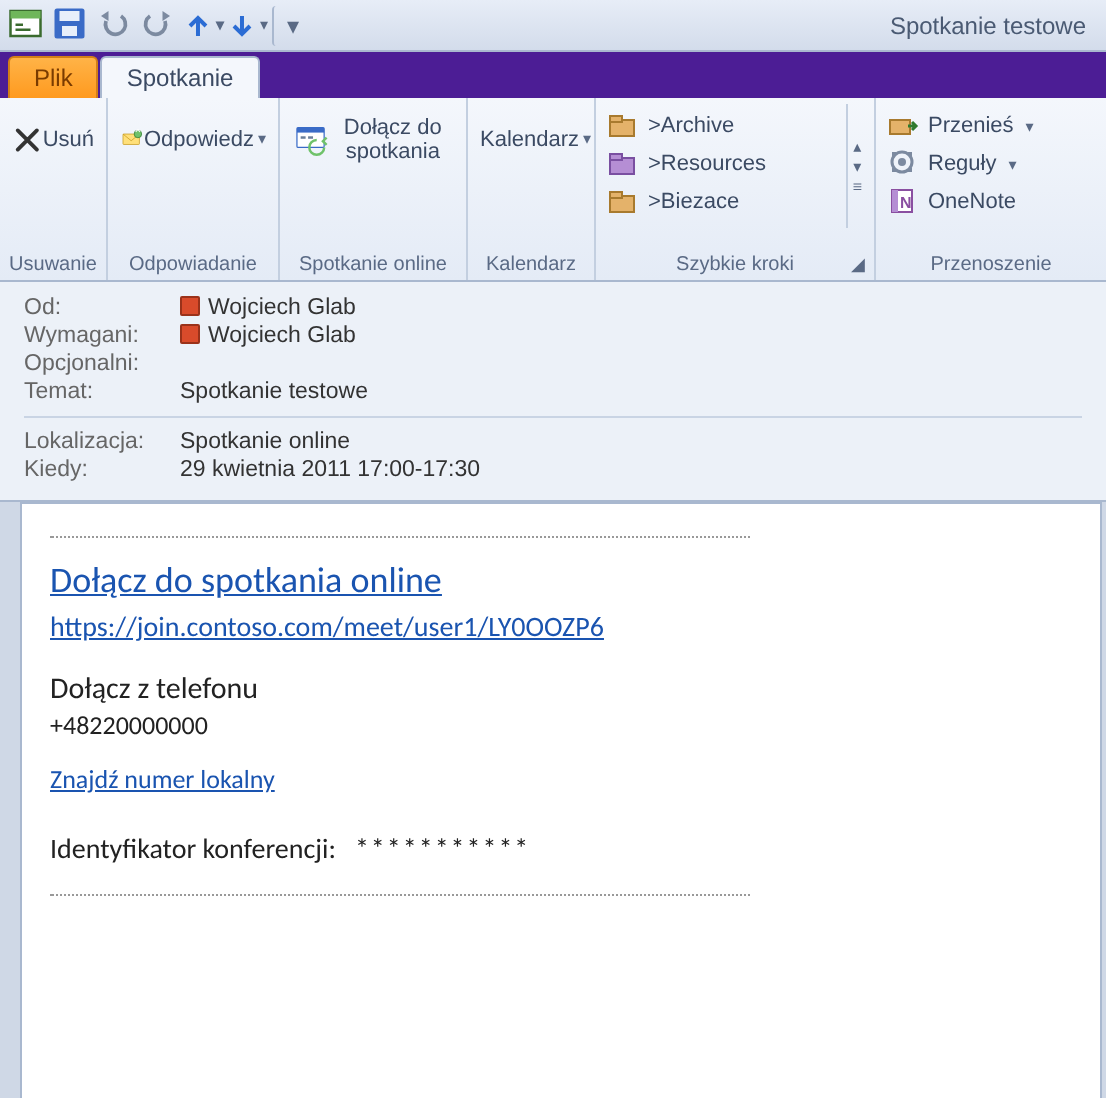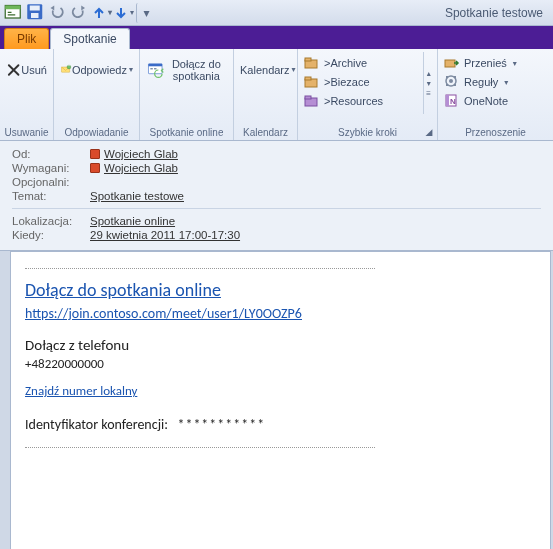--- a/index.html
+++ b/index.html
@@ -121,21 +121,21 @@
   .chev { font-size: 8px; color:#5a6a85; margin-left:2px;}
   .hdr-area {
     background: #ecf1f8;
     padding: 6px 12px 8px;
     border-bottom: 1px solid #a9b8cf;
     font-size: 11.5px;
     color: #555;
   }
   .hdr-row { display:flex; align-items:center; padding: 1px 0; }
   .hdr-label { width: 78px; color:#666; }
-  .hdr-val { color:#333; display:flex; align-items:center; gap:4px;text-decoration:underline; }
+  .hdr-val { color:#333; display:flex; gap:4px; }
   .presence { width:10px; height:10px; background:#d94b2b; border:1px solid #9a321a; display:inline-block; border-radius:1px; }
   .hdr-sep { height: 0; border-top:1px solid #c9d4e4; margin: 5px 0; }
   .body-area {
     background: #fff;
     border: 1px solid #a9b8cf;
     margin: 0 2px 2px 10px;
     height: 348px;
     padding: 10px 14px;
     overflow: hidden;
     font-family: Calibri, "Segoe UI", sans-serif;
@@ -280,31 +280,31 @@
       <div class="stack" style="width:100%; padding-top:2px;">
         <div class="small-row">
           <svg class="ico16" viewBox="0 0 16 16">
               <rect x="1" y="5" width="12" height="8" fill="#e4b26a" stroke="#a87a2e"></rect>
               <rect x="1" y="3" width="6" height="3" fill="#e4b26a" stroke="#a87a2e"></rect>
             </svg>
           <span>&gt;Archive</span>
         </div>
         <div class="small-row">
           <svg class="ico16" viewBox="0 0 16 16">
+              <rect x="1" y="5" width="12" height="8" fill="#b58ed4" stroke="#7a4fa1"></rect>
+              <rect x="1" y="3" width="6" height="3" fill="#b58ed4" stroke="#7a4fa1"></rect>
+            </svg>
+          <span>&gt;Resources</span>
+        </div>
+        <div class="small-row">
+          <svg class="ico16" viewBox="0 0 16 16">
               <rect x="1" y="5" width="12" height="8" fill="#e4b26a" stroke="#a87a2e"></rect>
               <rect x="1" y="3" width="6" height="3" fill="#e4b26a" stroke="#a87a2e"></rect>
             </svg>
           <span>&gt;Biezace</span>
-        </div>
-        <div class="small-row">
-          <svg class="ico16" viewBox="0 0 16 16">
-              <rect x="1" y="5" width="12" height="8" fill="#b58ed4" stroke="#7a4fa1"></rect>
-              <rect x="1" y="3" width="6" height="3" fill="#b58ed4" stroke="#7a4fa1"></rect>
-            </svg>
-          <span>&gt;Resources</span>
         </div>
       </div>
       <div class="stack" style="justify-content:center; border-left:1px solid #c3cfe0; padding:2px; height:62px; font-size:8px; color:#5a6a85;">
         <div style="text-align:center;">▴</div>
         <div style="text-align:center;">▾</div>
         <div style="text-align:center;">≡</div>
       </div>
     </div>
     <div class="group-label">Szybkie kroki</div>
     <div class="launcher">◢</div>

